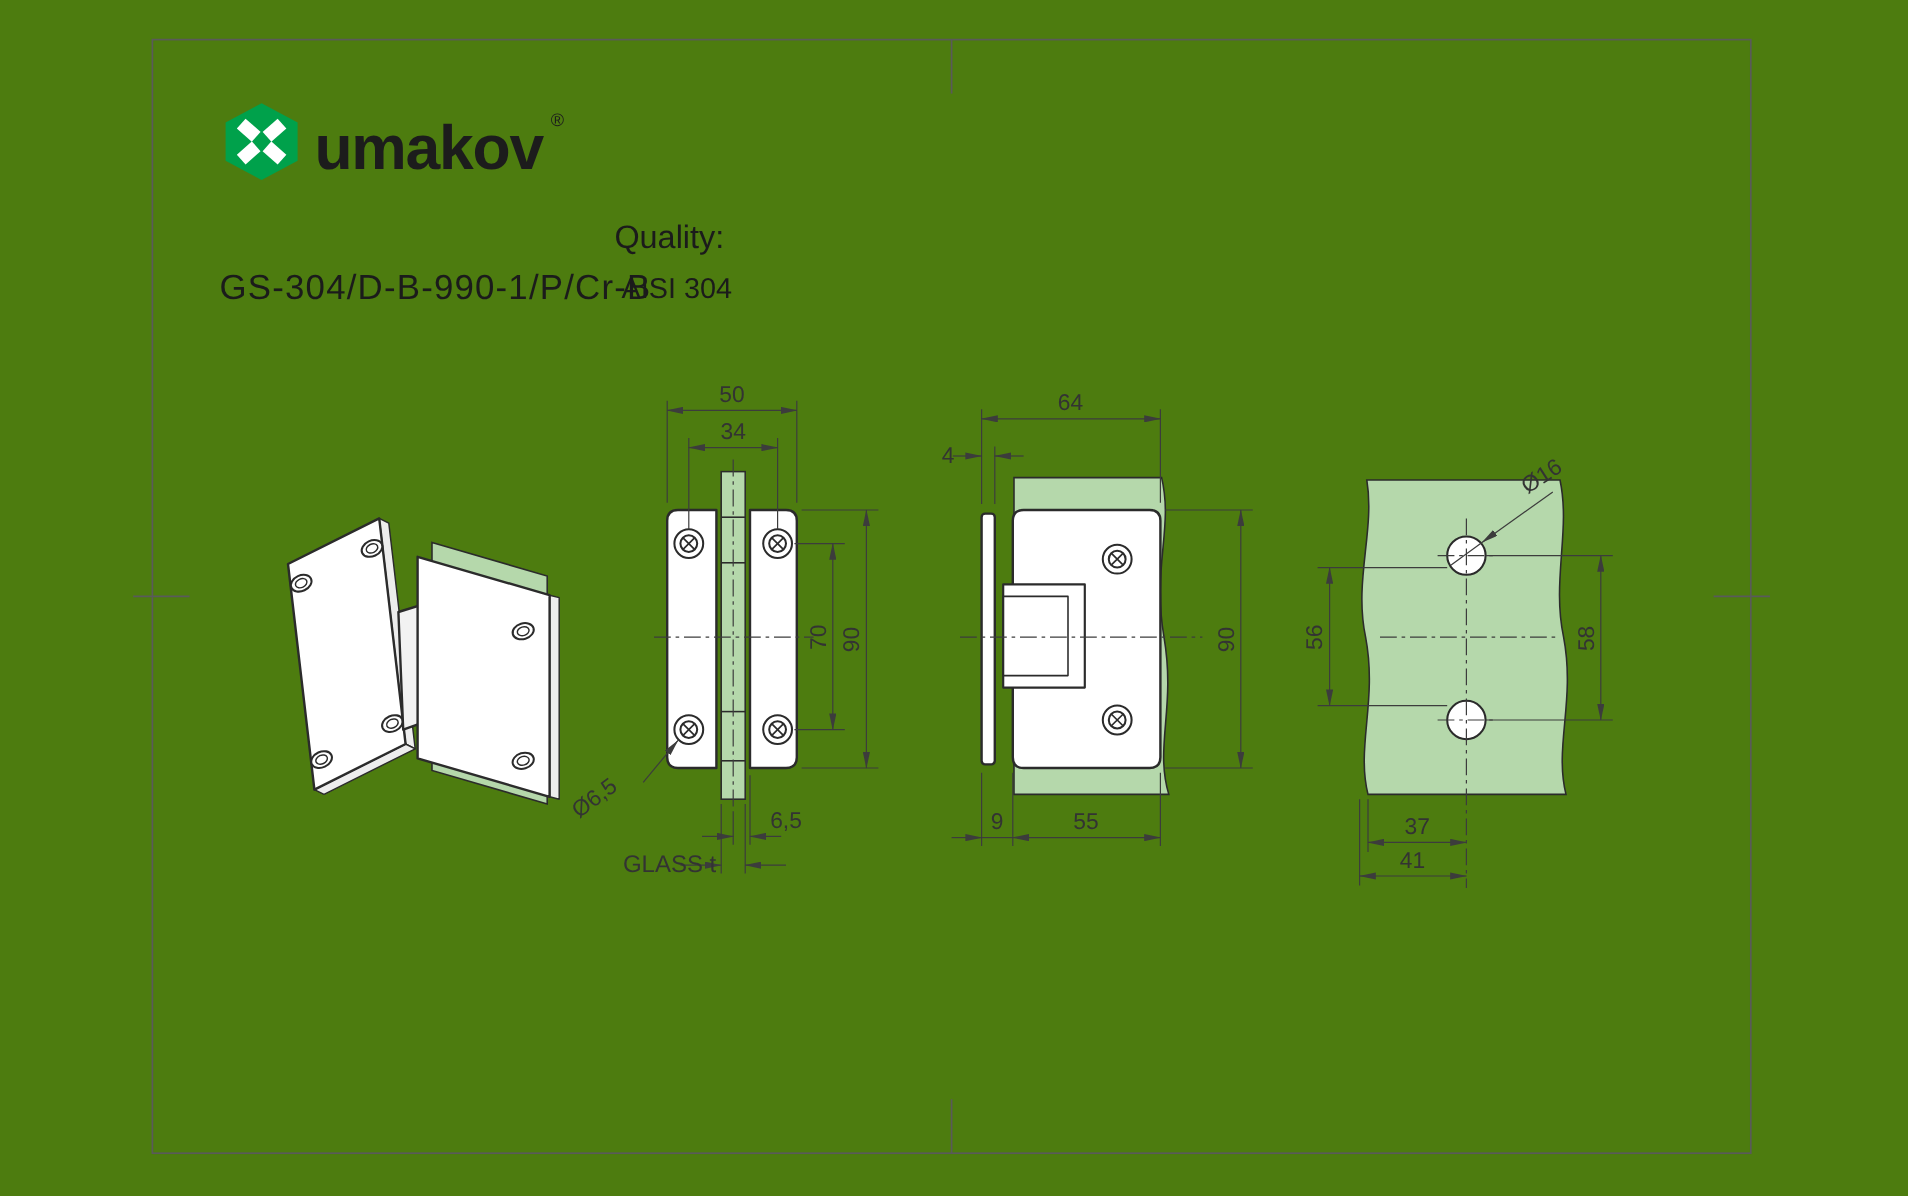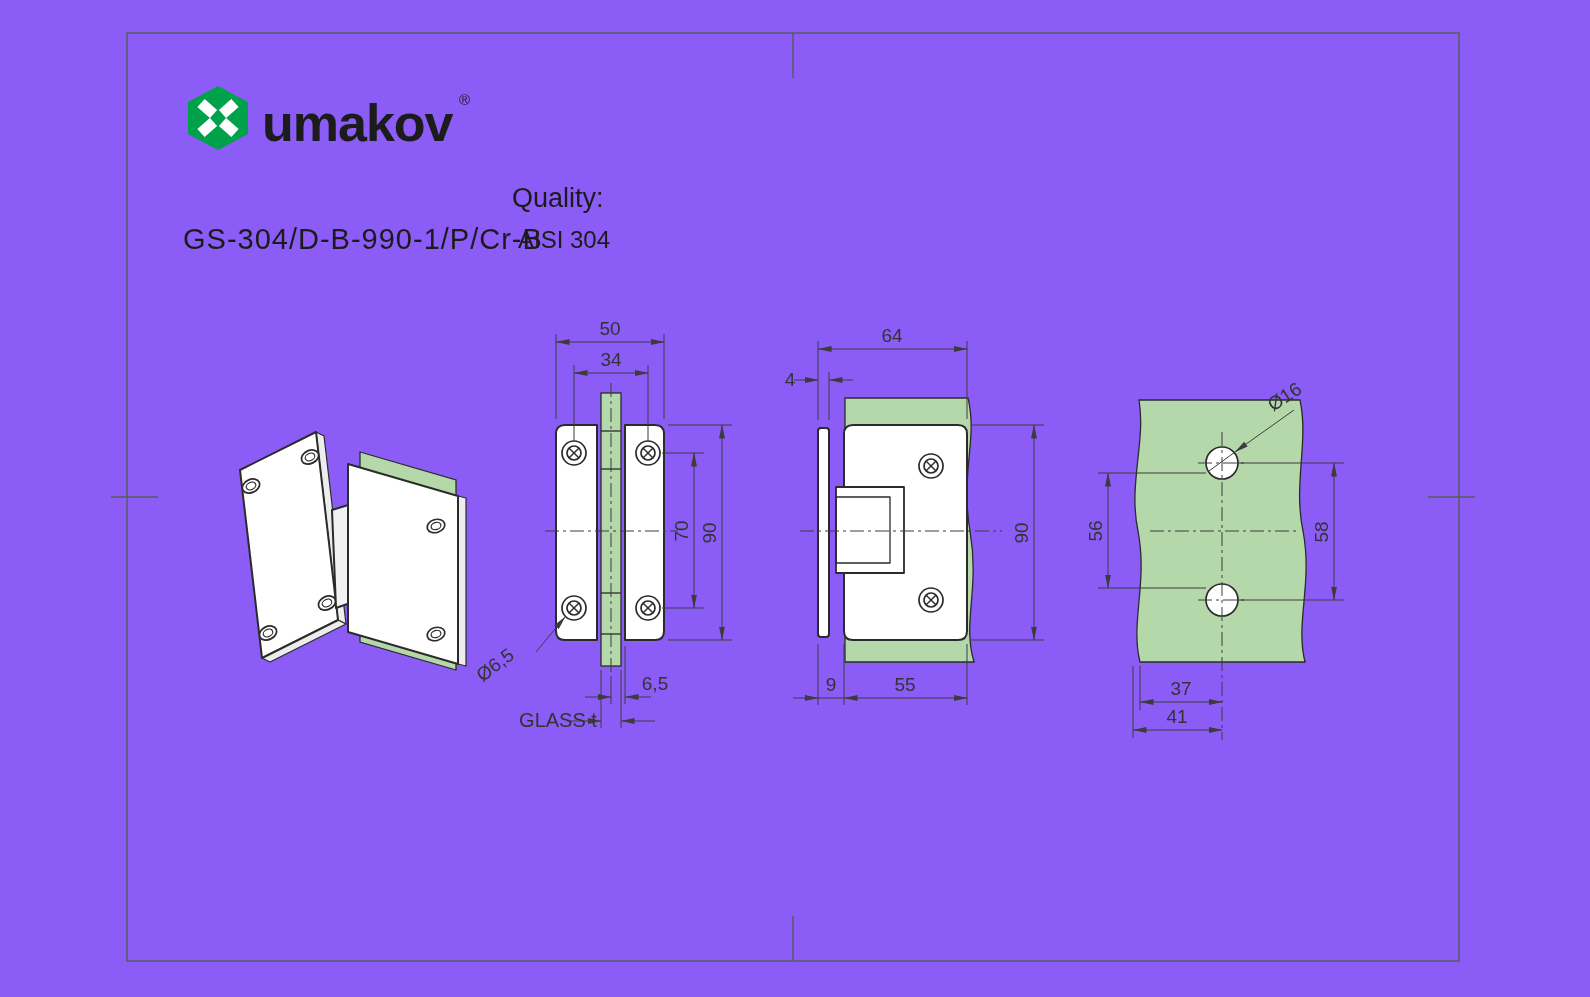--- a/index.html
+++ b/index.html
@@ -1,16 +1,16 @@
 <!DOCTYPE html>
 <html><head>
 <meta charset="utf-8">
 <style>
   html,body{margin:0;padding:0;background:#ffffff;}
-  .page{position:relative;width:1590px;height:997px;background:#8b5cf6;overflow:hidden;
+  .page{position:relative;width:1590px;height:997px;background:#4d7c0f;overflow:hidden;
         font-family:"Liberation Sans",sans-serif;text-align:right;}
   svg{position:absolute;left:0;top:0;}
   
   .frame{fill:none;stroke:#5a5a5a;stroke-width:1.4;}
   .tick{stroke:#5a5a5a;stroke-width:1.4;}
   .ol{fill:#ffffff;stroke:#2b2b2b;stroke-width:2;stroke-linejoin:round;}
   .ol-thin{fill:none;stroke:#2b2b2b;stroke-width:1.3;stroke-linejoin:round;}
   .sliver{fill:#ededed;stroke:#2b2b2b;stroke-width:1.2;stroke-linejoin:round;}
   .glassline{stroke:#2b2b2b;stroke-width:1.3;}
   .dim{stroke:#3c3c3c;stroke-width:1;fill:none;}

